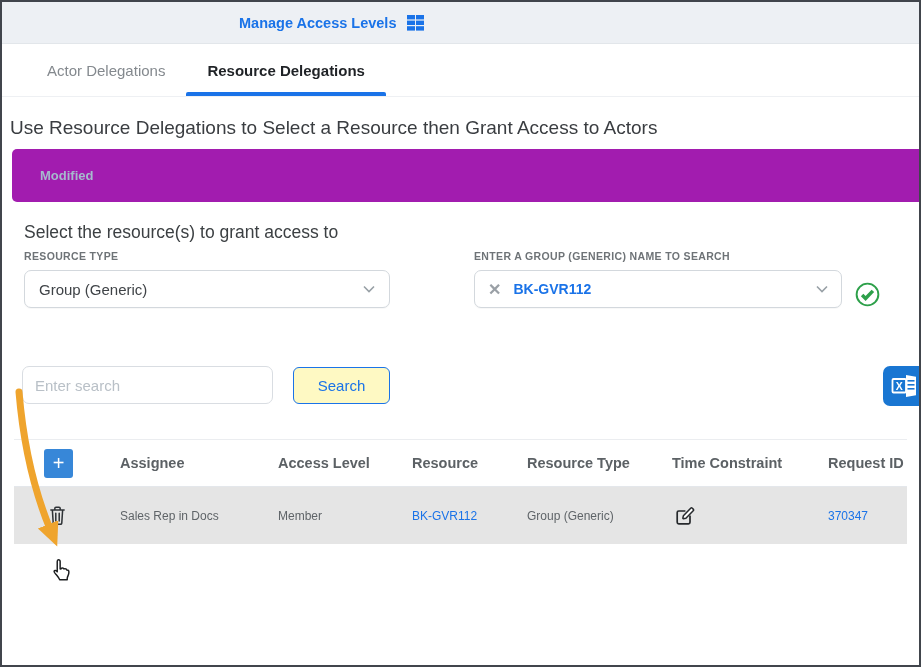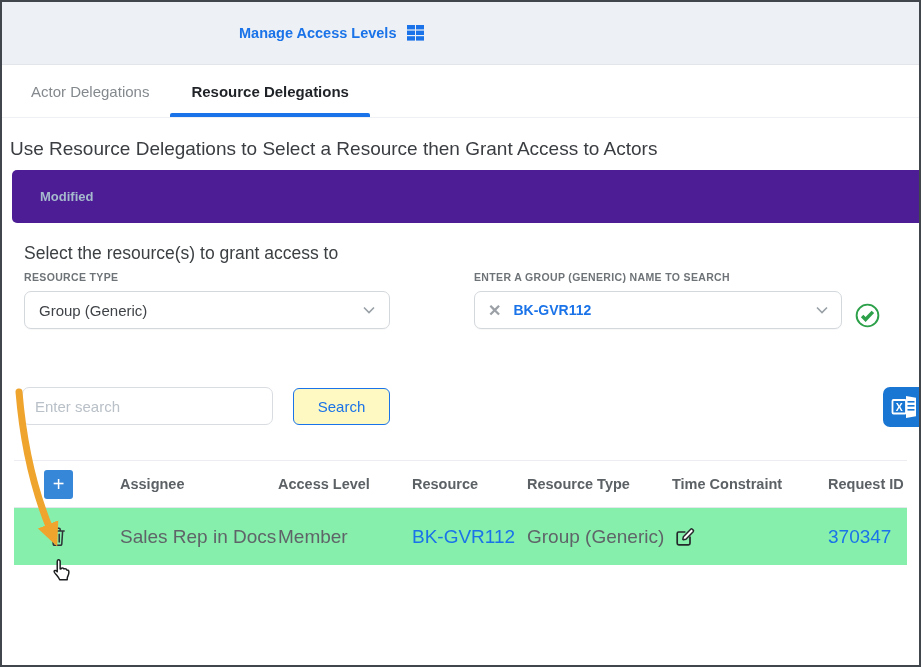--- a/index.html
+++ b/index.html
@@ -9,57 +9,57 @@
   .frame {
     position: relative;
     width: 921px; height: 667px;
     border: 2px solid #41454c;
     background: #fff;
     overflow: hidden;
   }
 
   
   .topbar {
-    height: 63px;
+    height: 42px;
     background: #edf0f4;
     border-bottom: 1px solid #e2e6ea;
     display: flex; align-items: center;
     padding-left: 237px;
   }
   .manage-link {
     display: flex; align-items: center; gap: 11px;
     color: #1a73e8; font-size: 14.5px; font-weight: bold;
     text-decoration: none; cursor: pointer;
   }
 
   
   .tabbar {
     height: 53px; background: #fff;
     display: flex; align-items: stretch;
-    padding-left: 8px;
+    padding-left: 24px;
     border-bottom: 1px solid #eef0f3;
   }
   .tab {
     padding: 0 21px; display: flex; align-items: center;
     font-size: 15px; color: #84898e; position: relative; cursor: pointer;
   }
   .tab.active { color: #1f2226; font-weight: bold; justify-content: flex-end; }
   .tab.active::after {
     content: ""; position: absolute; left: 0; right: 0; bottom: 0;
     height: 4px; background: #1a73e8; border-radius: 2px 2px 0 0;
   }
 
   
   .instruction {
     margin: 20px 16px 10px 8px;
     font-size: 19px; font-weight: normal; color: #3a3d41;
   }
   .banner {
     margin-left: 10px; height: 53px;
-    background: #4c1d95; border-radius: 5px 0 0 5px;
+    background: #a21caf; border-radius: 5px 0 0 5px;
     display: flex; align-items: center; padding-left: 28px;
   }
   .banner-text { color: #a6bacd; font-size: 13px; font-weight: bold; }
 
   .section-title {
     margin: 20px 0 7px 22px;
     font-size: 17.5px; font-weight: normal; color: #3c4043;
   }
 
   .form-row1 { display: flex; margin-left: 22px; }
@@ -117,21 +117,21 @@
   .thead, .trow {
     display: grid;
     grid-template-columns: 76px 158px 134px 115px 145px 156px 1fr;
     align-items: center; padding-left: 30px;
   }
   .thead {
     height: 48px;
     border-top: 1px solid #ebedf0; border-bottom: 1px solid #e4e7eb;
     color: #5c6165; font-weight: bold; font-size: 14.5px;
   }
-  .trow { height: 57px; background: #86efac; font-size: 19px; color: #5f6468; }
+  .trow { height: 57px; background: #e5e5e5; font-size: 12px; color: #5f6468; }
   .add-btn {
     width: 29px; height: 29px; background: #3787d8; border: none;
     border-radius: 3px; color: #fff; font-size: 20px; line-height: 1;
     display: flex; align-items: center; justify-content: center; cursor: pointer;
     font-family: "Liberation Sans", sans-serif;
   }
   .icon-btn { background: none; border: none; cursor: pointer; padding: 0; margin-left: 4px; display: flex; }
   .cell-link { color: #1a73e8; text-decoration: none; cursor: pointer; }
 
   

